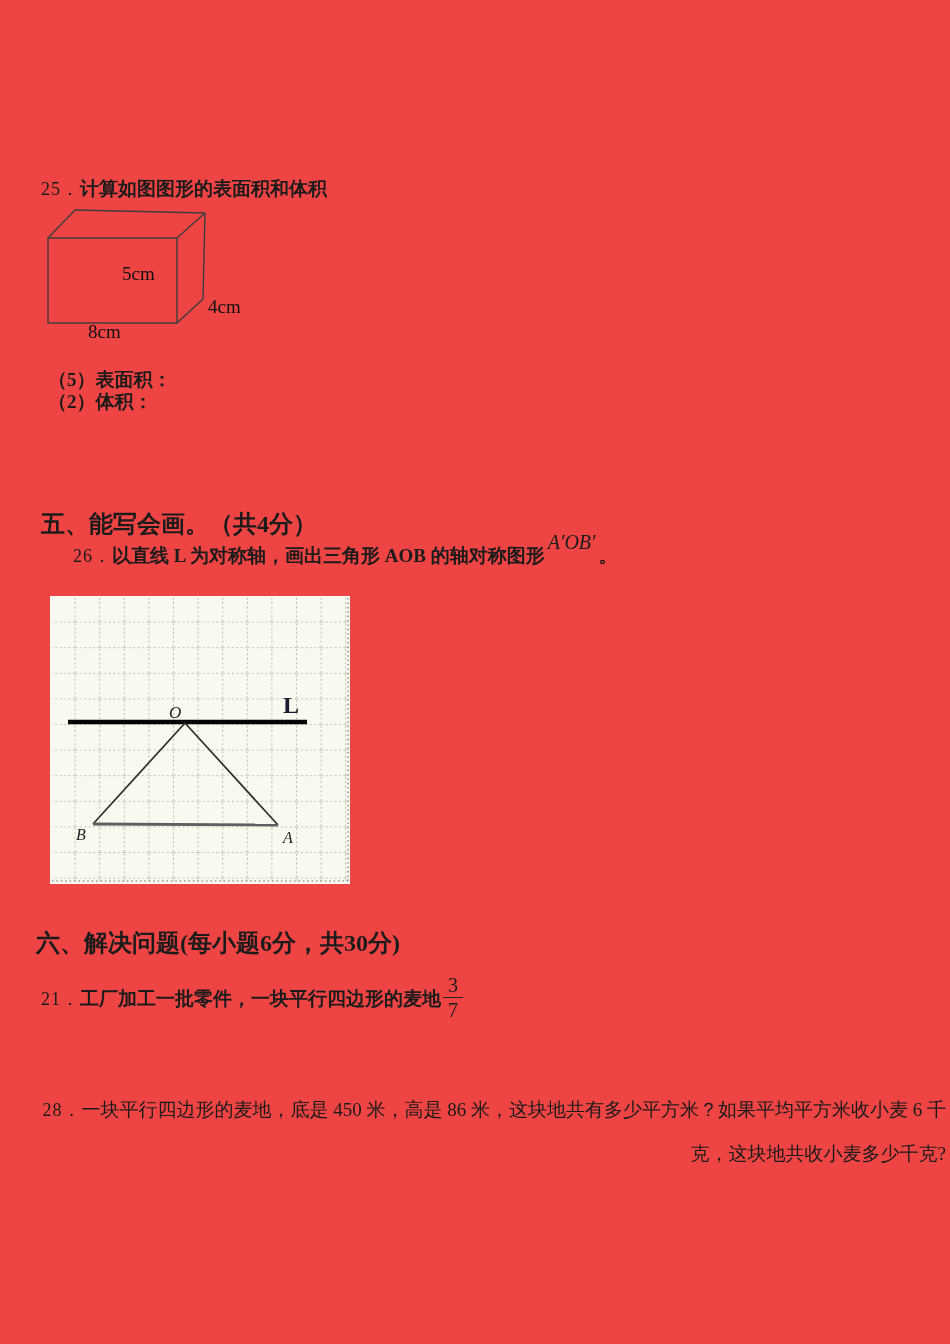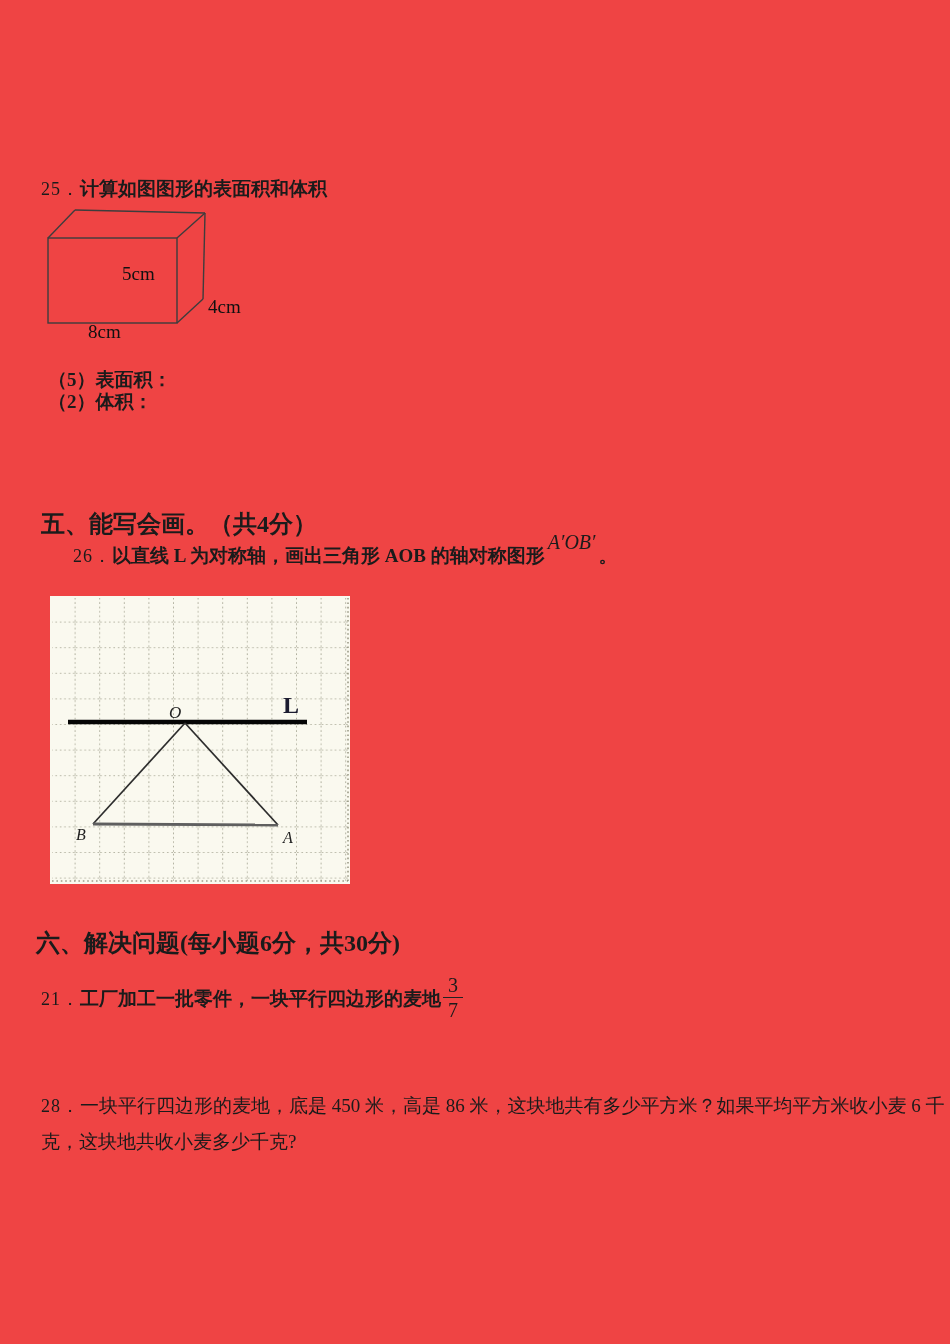--- a/index.html
+++ b/index.html
@@ -34,21 +34,21 @@
     vertical-align:-12px;
     text-align:center;
     font-family:"Liberation Serif","DejaVu Serif",serif;
     font-weight:400;
     font-size:20px;
     line-height:22px;
     margin:0 2px;
   }
   .frac .fnum{display:block;border-bottom:1.6px solid #222;padding:0 5px 1px 5px;}
   .frac .fden{display:block;padding-top:1px;}
-  .q28-block{width:905px;line-height:36px;font-size:19px;}
+  .q28-block{width:905px;line-height:44px;font-size:19px;text-align:right;}
   svg text{font-family:"Liberation Serif","DejaVu Serif",serif;}
 </style>
 </head>
 <body>
 
 <div class="page">
 
   <div class="abs nowrap" style="left:41px;top:176px;">
     <span class="qnum">25．</span><span class="cn-bold">计算如图图形的表面积和体积</span>
   </div>

